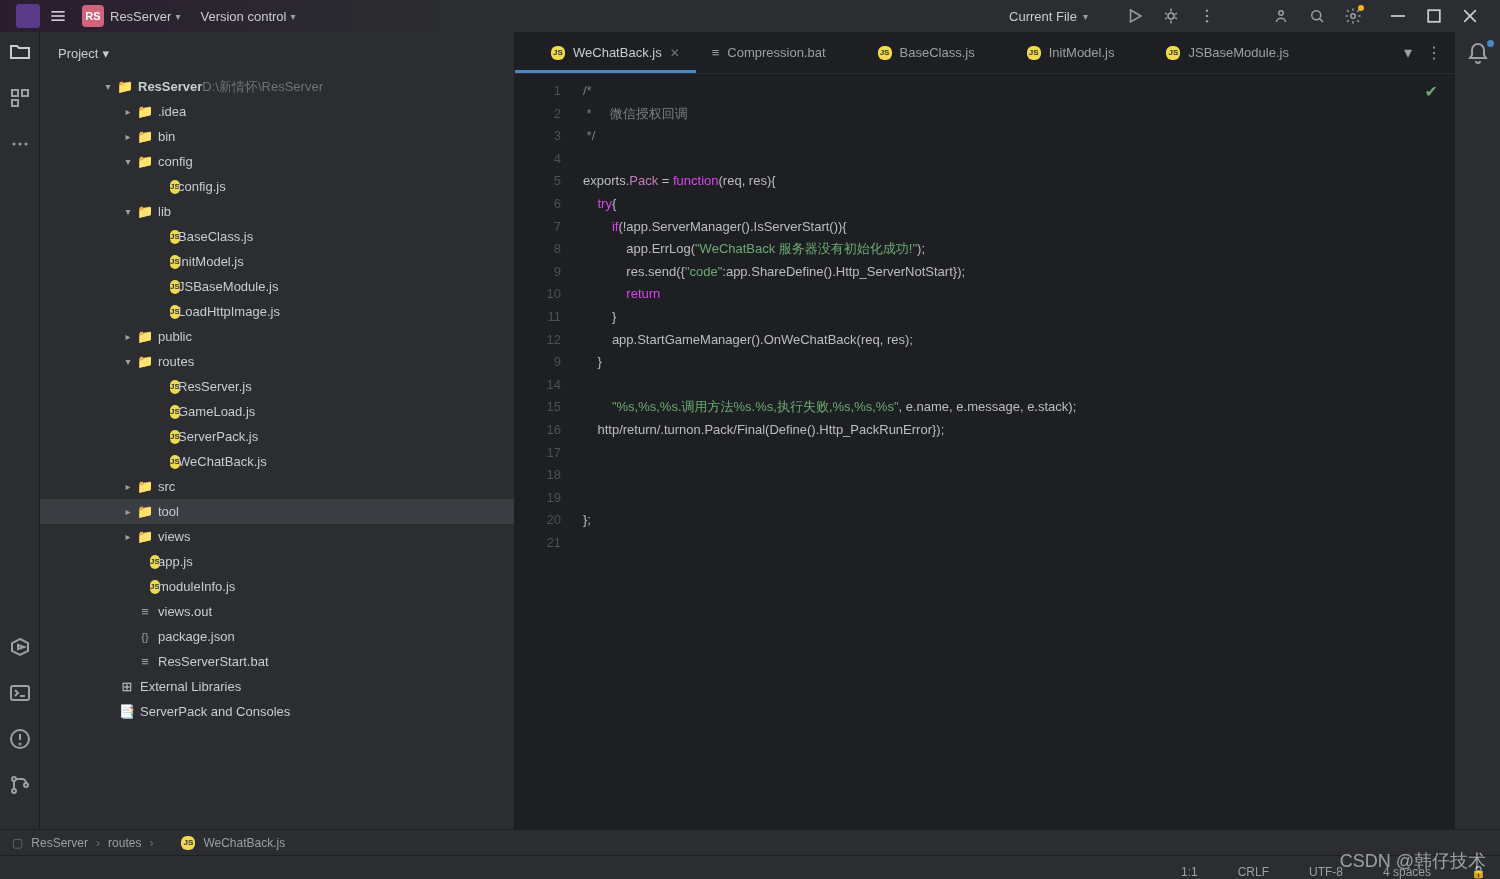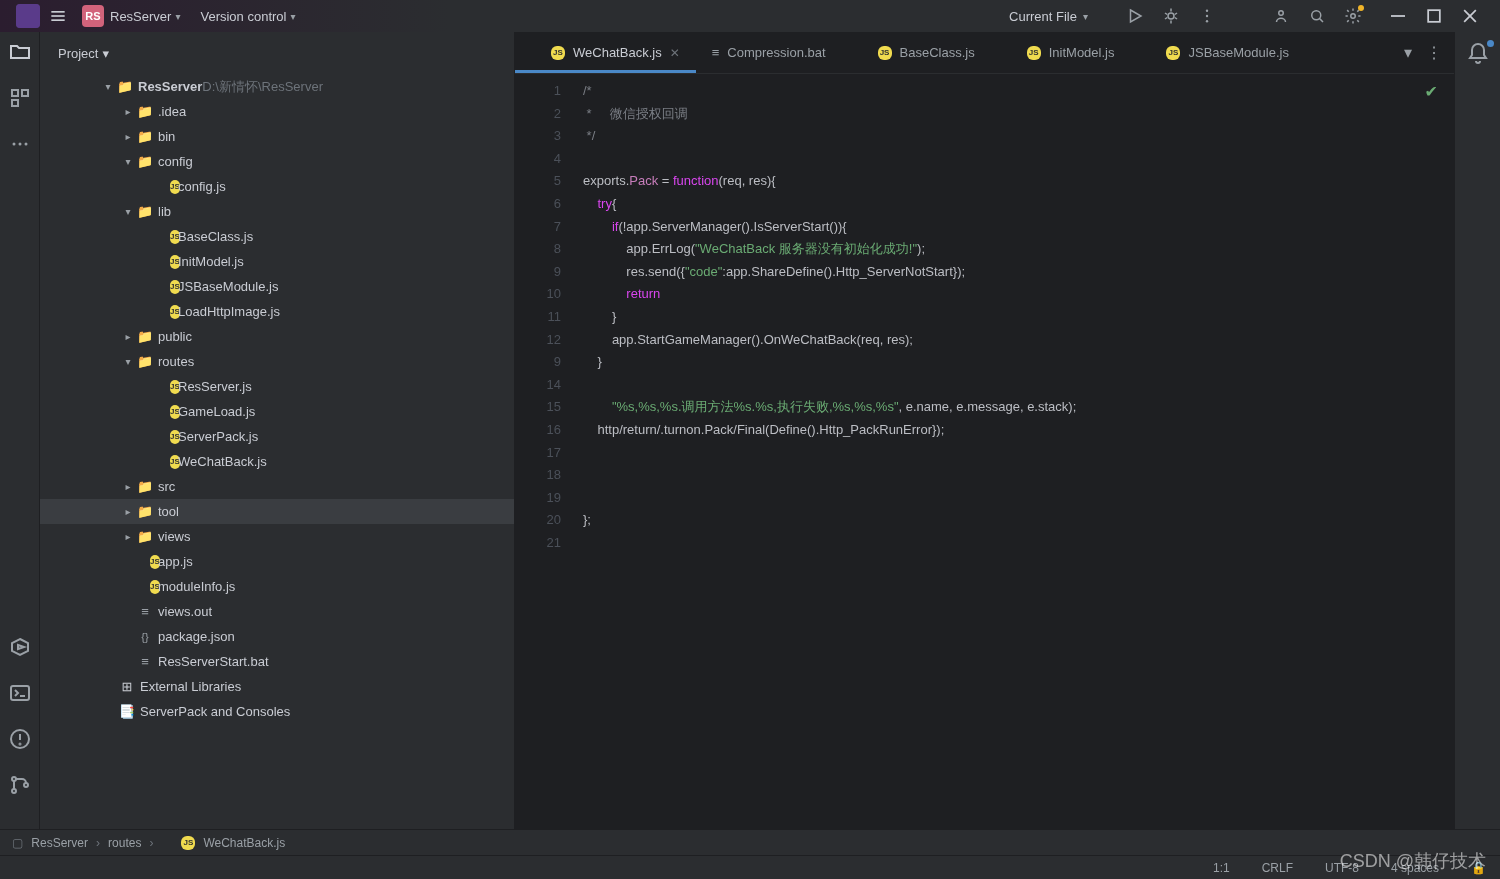--- a/index.html
+++ b/index.html
@@ -60,21 +60,21 @@
 .c-prop{color:#c77dbb;}
 .check-icon{position:absolute;top:8px;right:16px;color:#6aab73;}
 
 .right-rail { width:46px; background:#2b2d30; border-left:1px solid #1e1f22; display:flex; flex-direction:column; align-items:center; padding-top:10px;}
 .right-rail .bell{color:#9aa0a6;position:relative;}
 .right-rail .bell::after{content:"";position:absolute;top:-2px;right:-4px;width:7px;height:7px;background:#4a88c7;border-radius:50%;}
 
 
 .breadcrumb { height:26px; background:#2b2d30; border-top:1px solid #1e1f22; display:flex;align-items:center;padding:0 12px;font-size:12px;color:#9aa0a6;gap:8px;}
 .breadcrumb .sep{color:#6d737a;}
-.statusbar { height:24px; background:#2b2d30; border-top:1px solid #1e1f22; display:flex; align-items:center; justify-content:flex-end; padding:0 14px; font-size:12px; color:#9aa0a6; gap:32px;}
+.statusbar { height:24px; background:#2b2d30; border-top:1px solid #1e1f22; display:flex; align-items:flex-end; justify-content:flex-end; padding:0 14px; font-size:12px; color:#9aa0a6; gap:40px;}
 .watermark{position:fixed;bottom:6px;right:14px;color:rgba(255,255,255,0.55);font-size:18px;pointer-events:none;}
 
 svg{width:100%;height:100%;}
 </style>
 </head>
 <body>
 
 <div class="titlebar">
   <div class="app-icon">
       <svg viewBox="0 0 24 24">

